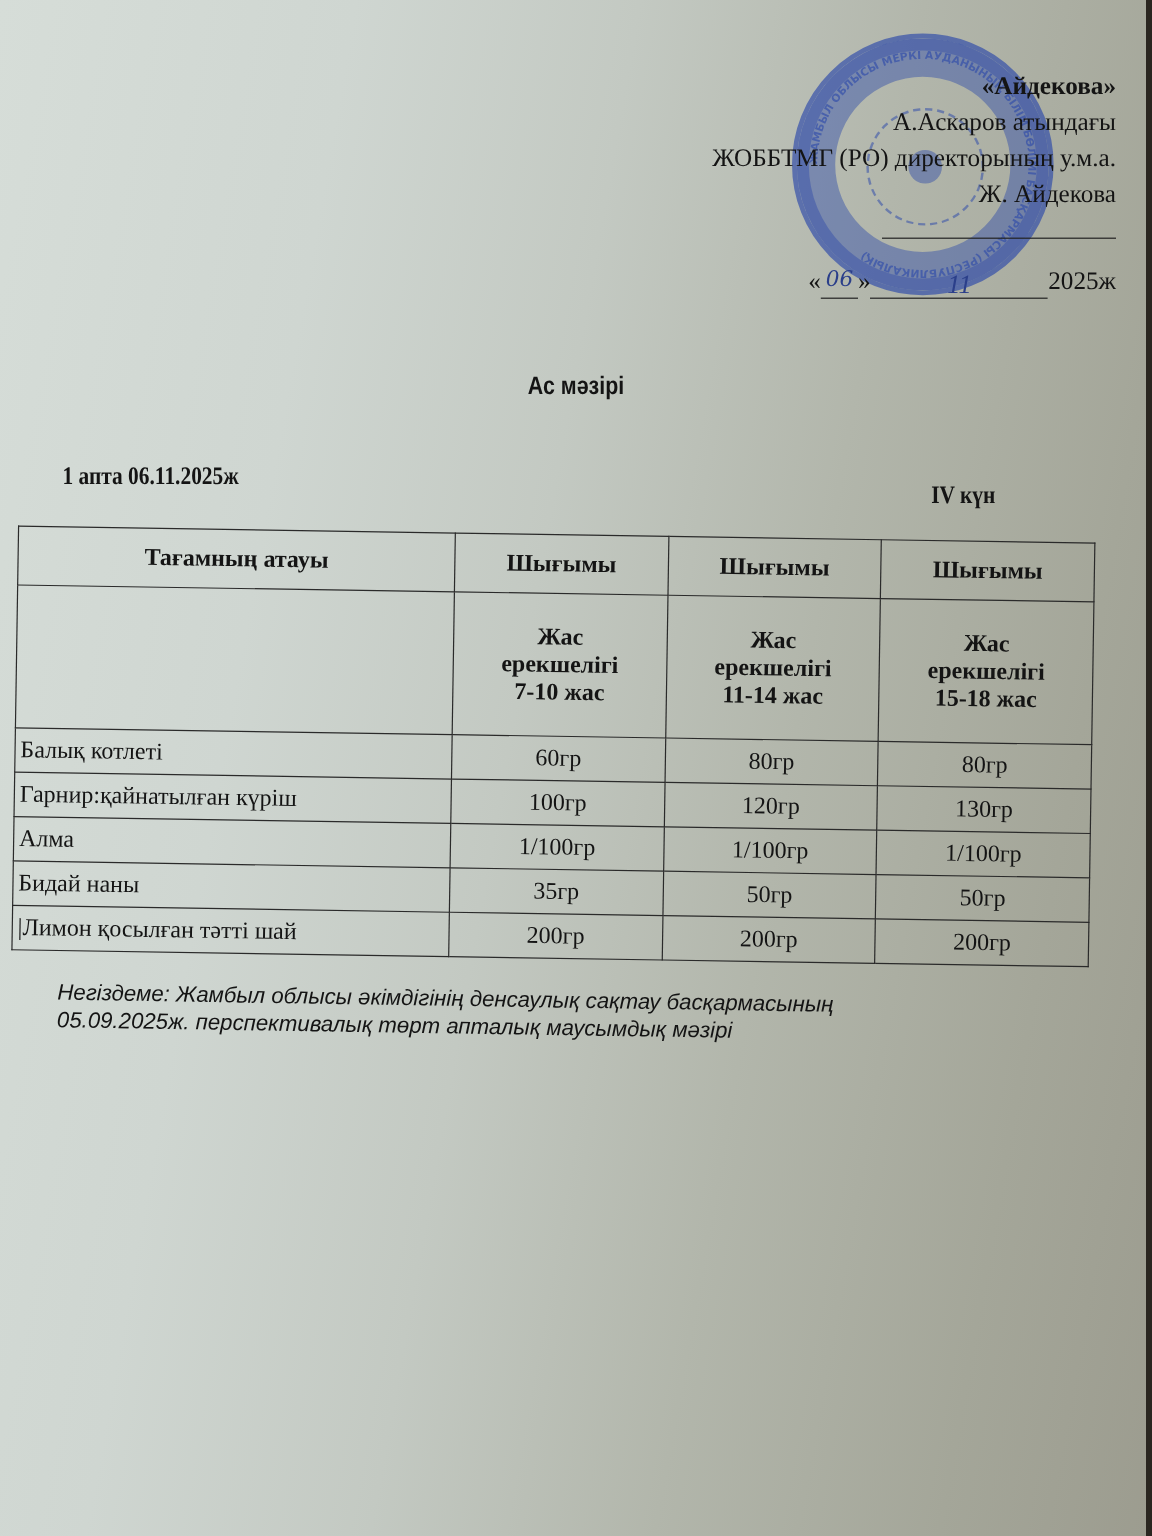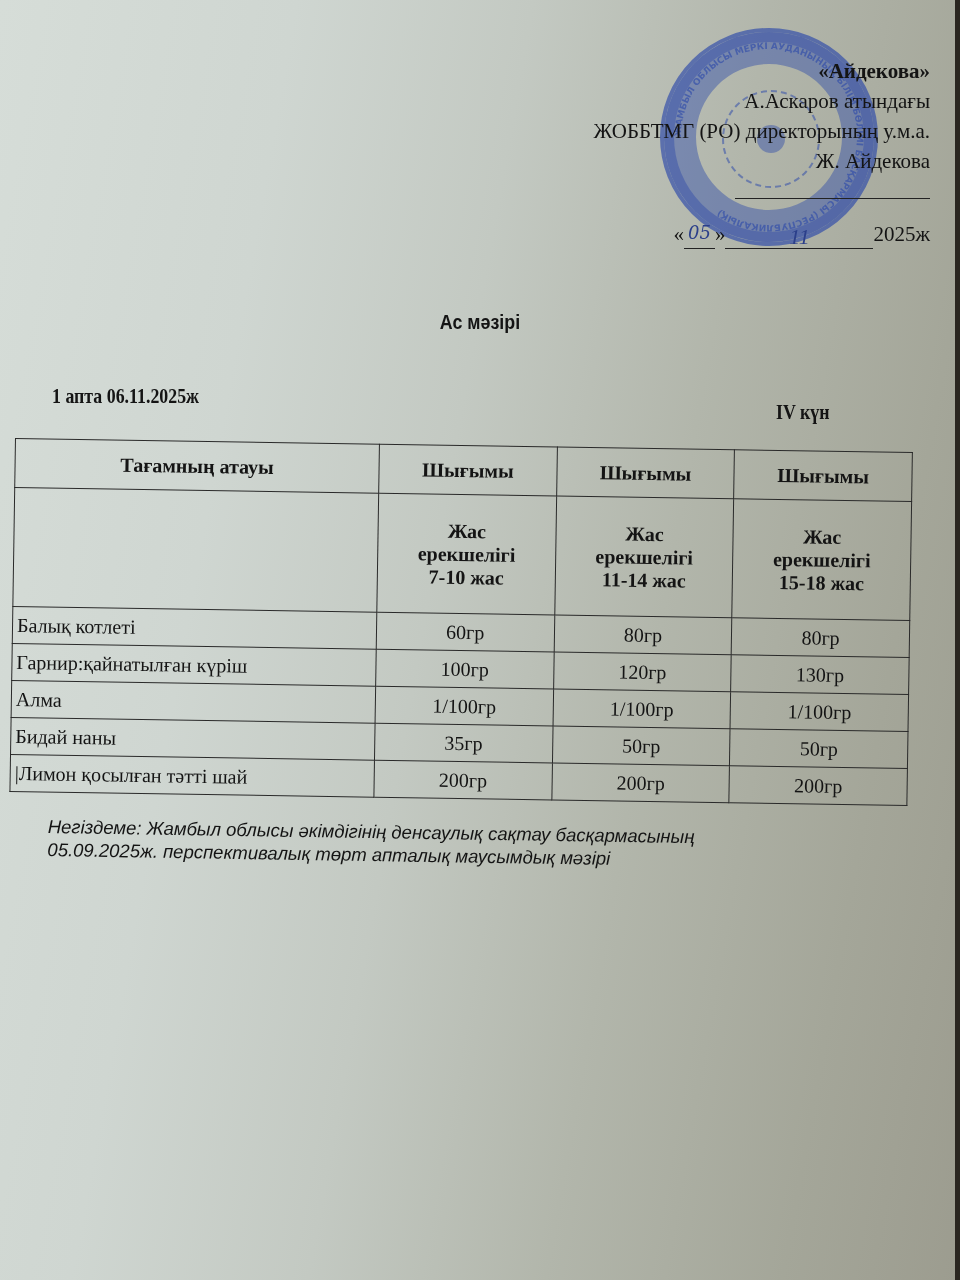--- a/index.html
+++ b/index.html
@@ -71,21 +71,21 @@
 </div>
 
 <div class="approval">
   <div class="approve-title">«Айдекова»</div>
   <div>А.Аскаров атындағы</div>
   <div>ЖОББТМГ (РО) директорының у.м.а.</div>
   <div>Ж. Айдекова</div>
   <div><span class="sign-line"></span></div>
   <div class="date-line">
     <span>«</span>
-    <span class="day">05</span>
+    <span class="day">06</span>
     <span>»</span>
     <span class="month">11</span>
     <span>2025ж</span>
   </div>
 </div>
 
 <div class="doc-title">Ас мәзірі</div>
 <div class="week-line">1 апта 06.11.2025ж</div>
 <div class="day-label">IV күн</div>
 

